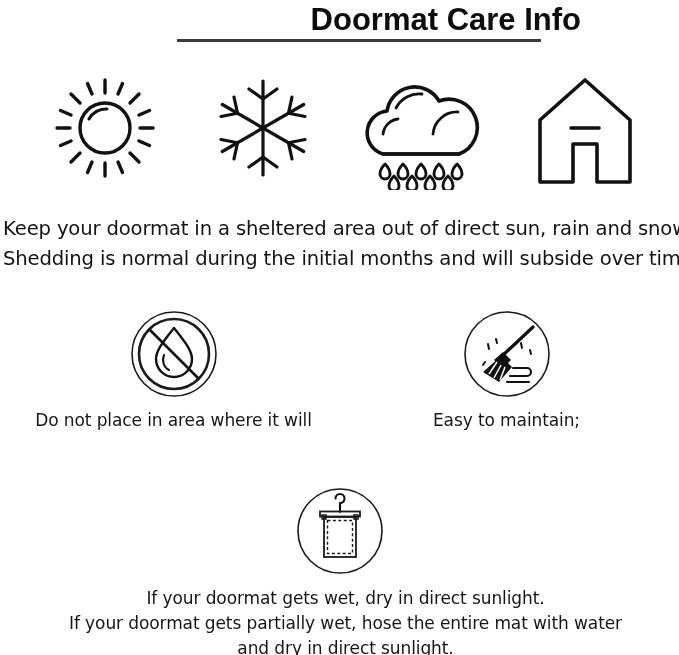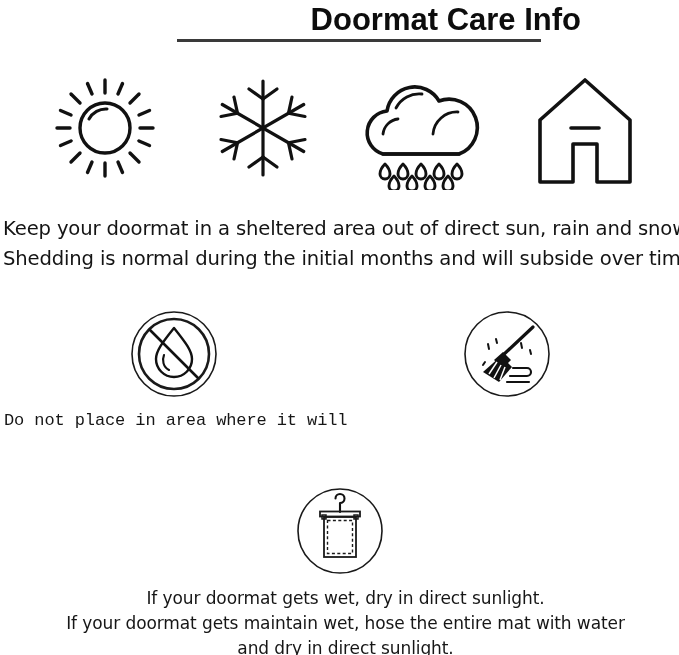--- a/index.html
+++ b/index.html
@@ -92,21 +92,20 @@
     letter-spacing: -0.15px;
   }
 
   
   .care-row {
     position: absolute;
     left: 0;
     top: 310px;
     width: 679px;
     height: 160px;
-    font-family: Liberation Mono, monospace;
   }
   .care-col {
     position: absolute;
     top: 0;
     width: 339px;
     text-align: center;
   }
   .care-col.left  { left: 4px; }
   .care-col.right { left: 337px; }
 
@@ -312,20 +311,21 @@
 
         <g stroke="#111111" stroke-width="2" stroke-linecap="round">
           <line x1="25" y1="34" x2="26" y2="39"></line>
           <line x1="33" y1="29" x2="34" y2="33"></line>
           <line x1="58" y1="33" x2="59" y2="38"></line>
           <line x1="67" y1="40" x2="68" y2="44"></line>
           <line x1="22" y1="52" x2="20" y2="55"></line>
         </g>
       </svg>
       <div class="care-caption">
+        <span>Easy to maintain;</span>
       </div>
     </div>
 
   </div>
 
   <div class="dry-block">
     <svg class="badge" width="88" height="88" viewBox="0 0 88 88">
       <circle class="ico-thin" cx="44" cy="44" r="42" stroke-width="1.6"></circle>
 
       <path class="ico-stroke" stroke-width="2.1" d="M44 25 L44 16 a4.5 4.5 0 1 0 -4.5 -4.5"></path>
@@ -333,18 +333,18 @@
       <rect class="ico-thin" x="24" y="24.5" width="40" height="5" stroke-width="1.8"></rect>
 
       <rect class="ico-thin" x="26" y="28" width="4" height="4" stroke-width="1.5"></rect>
       <rect class="ico-thin" x="58" y="28" width="4" height="4" stroke-width="1.5"></rect>
 
       <rect class="ico-thin" x="28" y="30" width="32" height="40" stroke-width="1.8"></rect>
       <rect class="ico-thin" x="31.5" y="33.5" width="25" height="33" stroke-width="1.4" stroke-dasharray="3 2.4"></rect>
     </svg>
     <div class="dry-caption">
       <span>If your doormat gets wet, dry in direct sunlight.</span>
-      <span>If your doormat gets maintain wet, hose the entire mat with water</span>
+      <span>If your doormat gets partially wet, hose the entire mat with water</span>
       <span>and dry in direct sunlight.</span>
     </div>
   </div>
 
 </div>
 
 </body></html>

